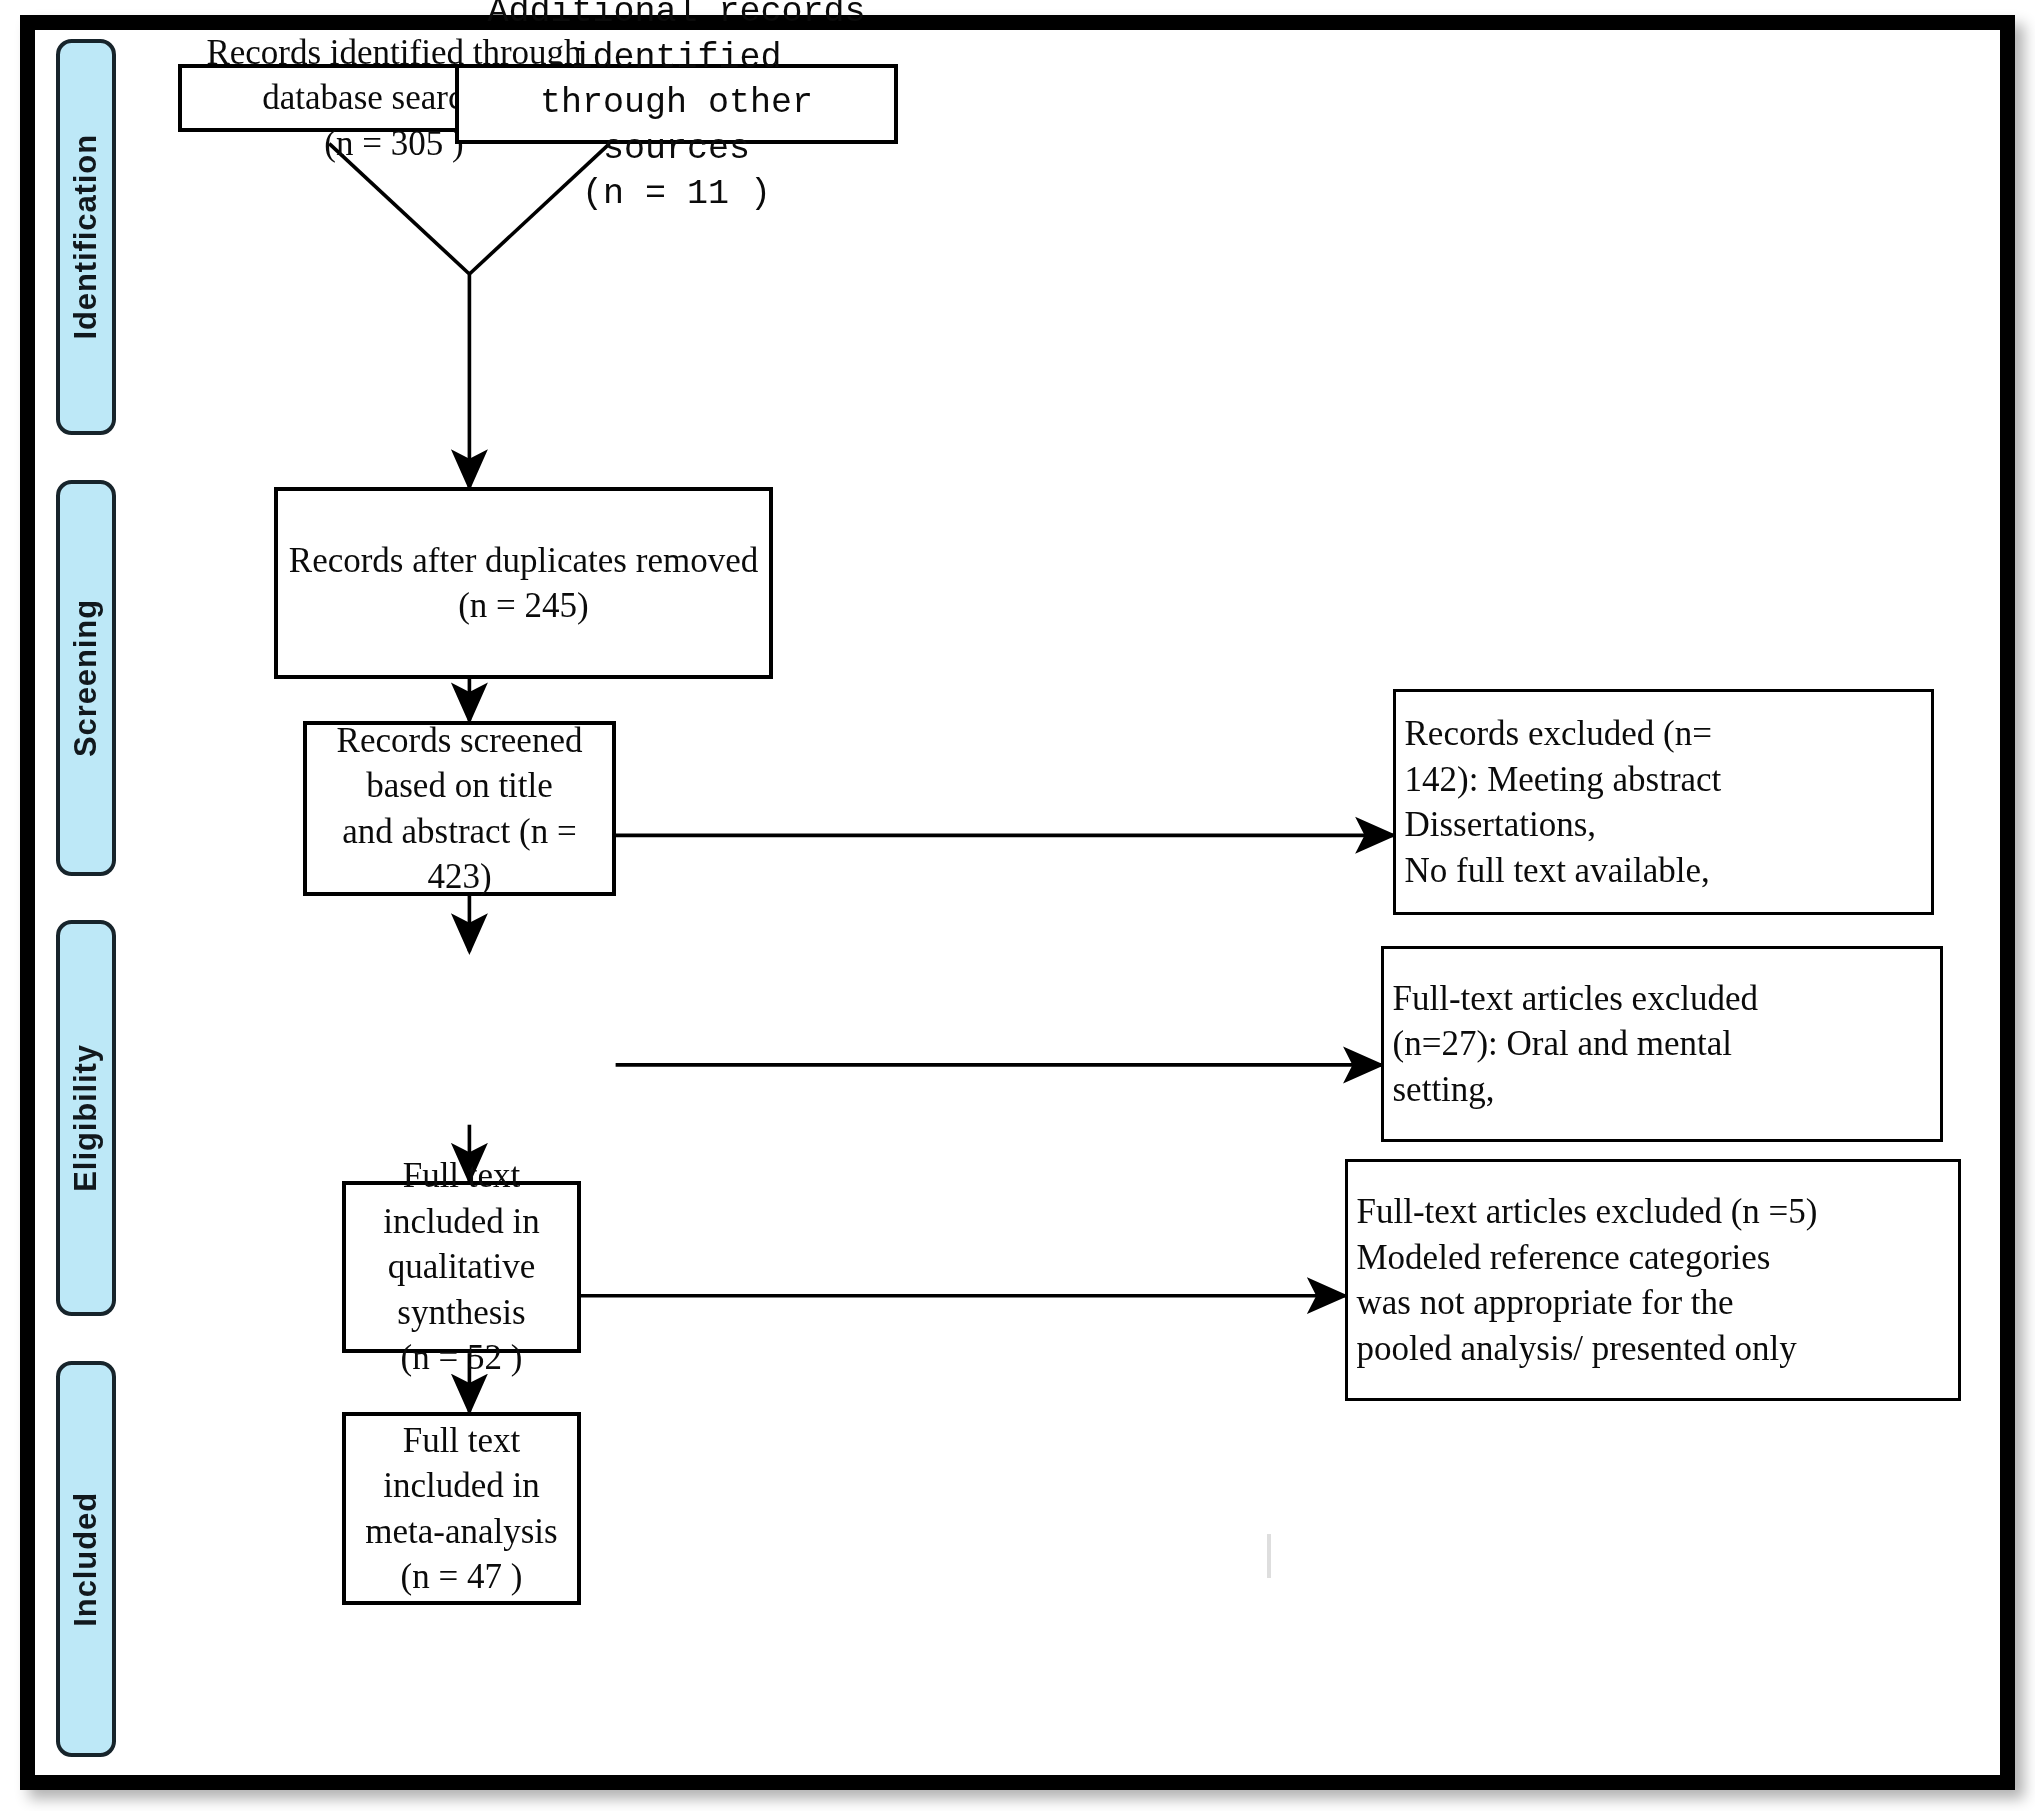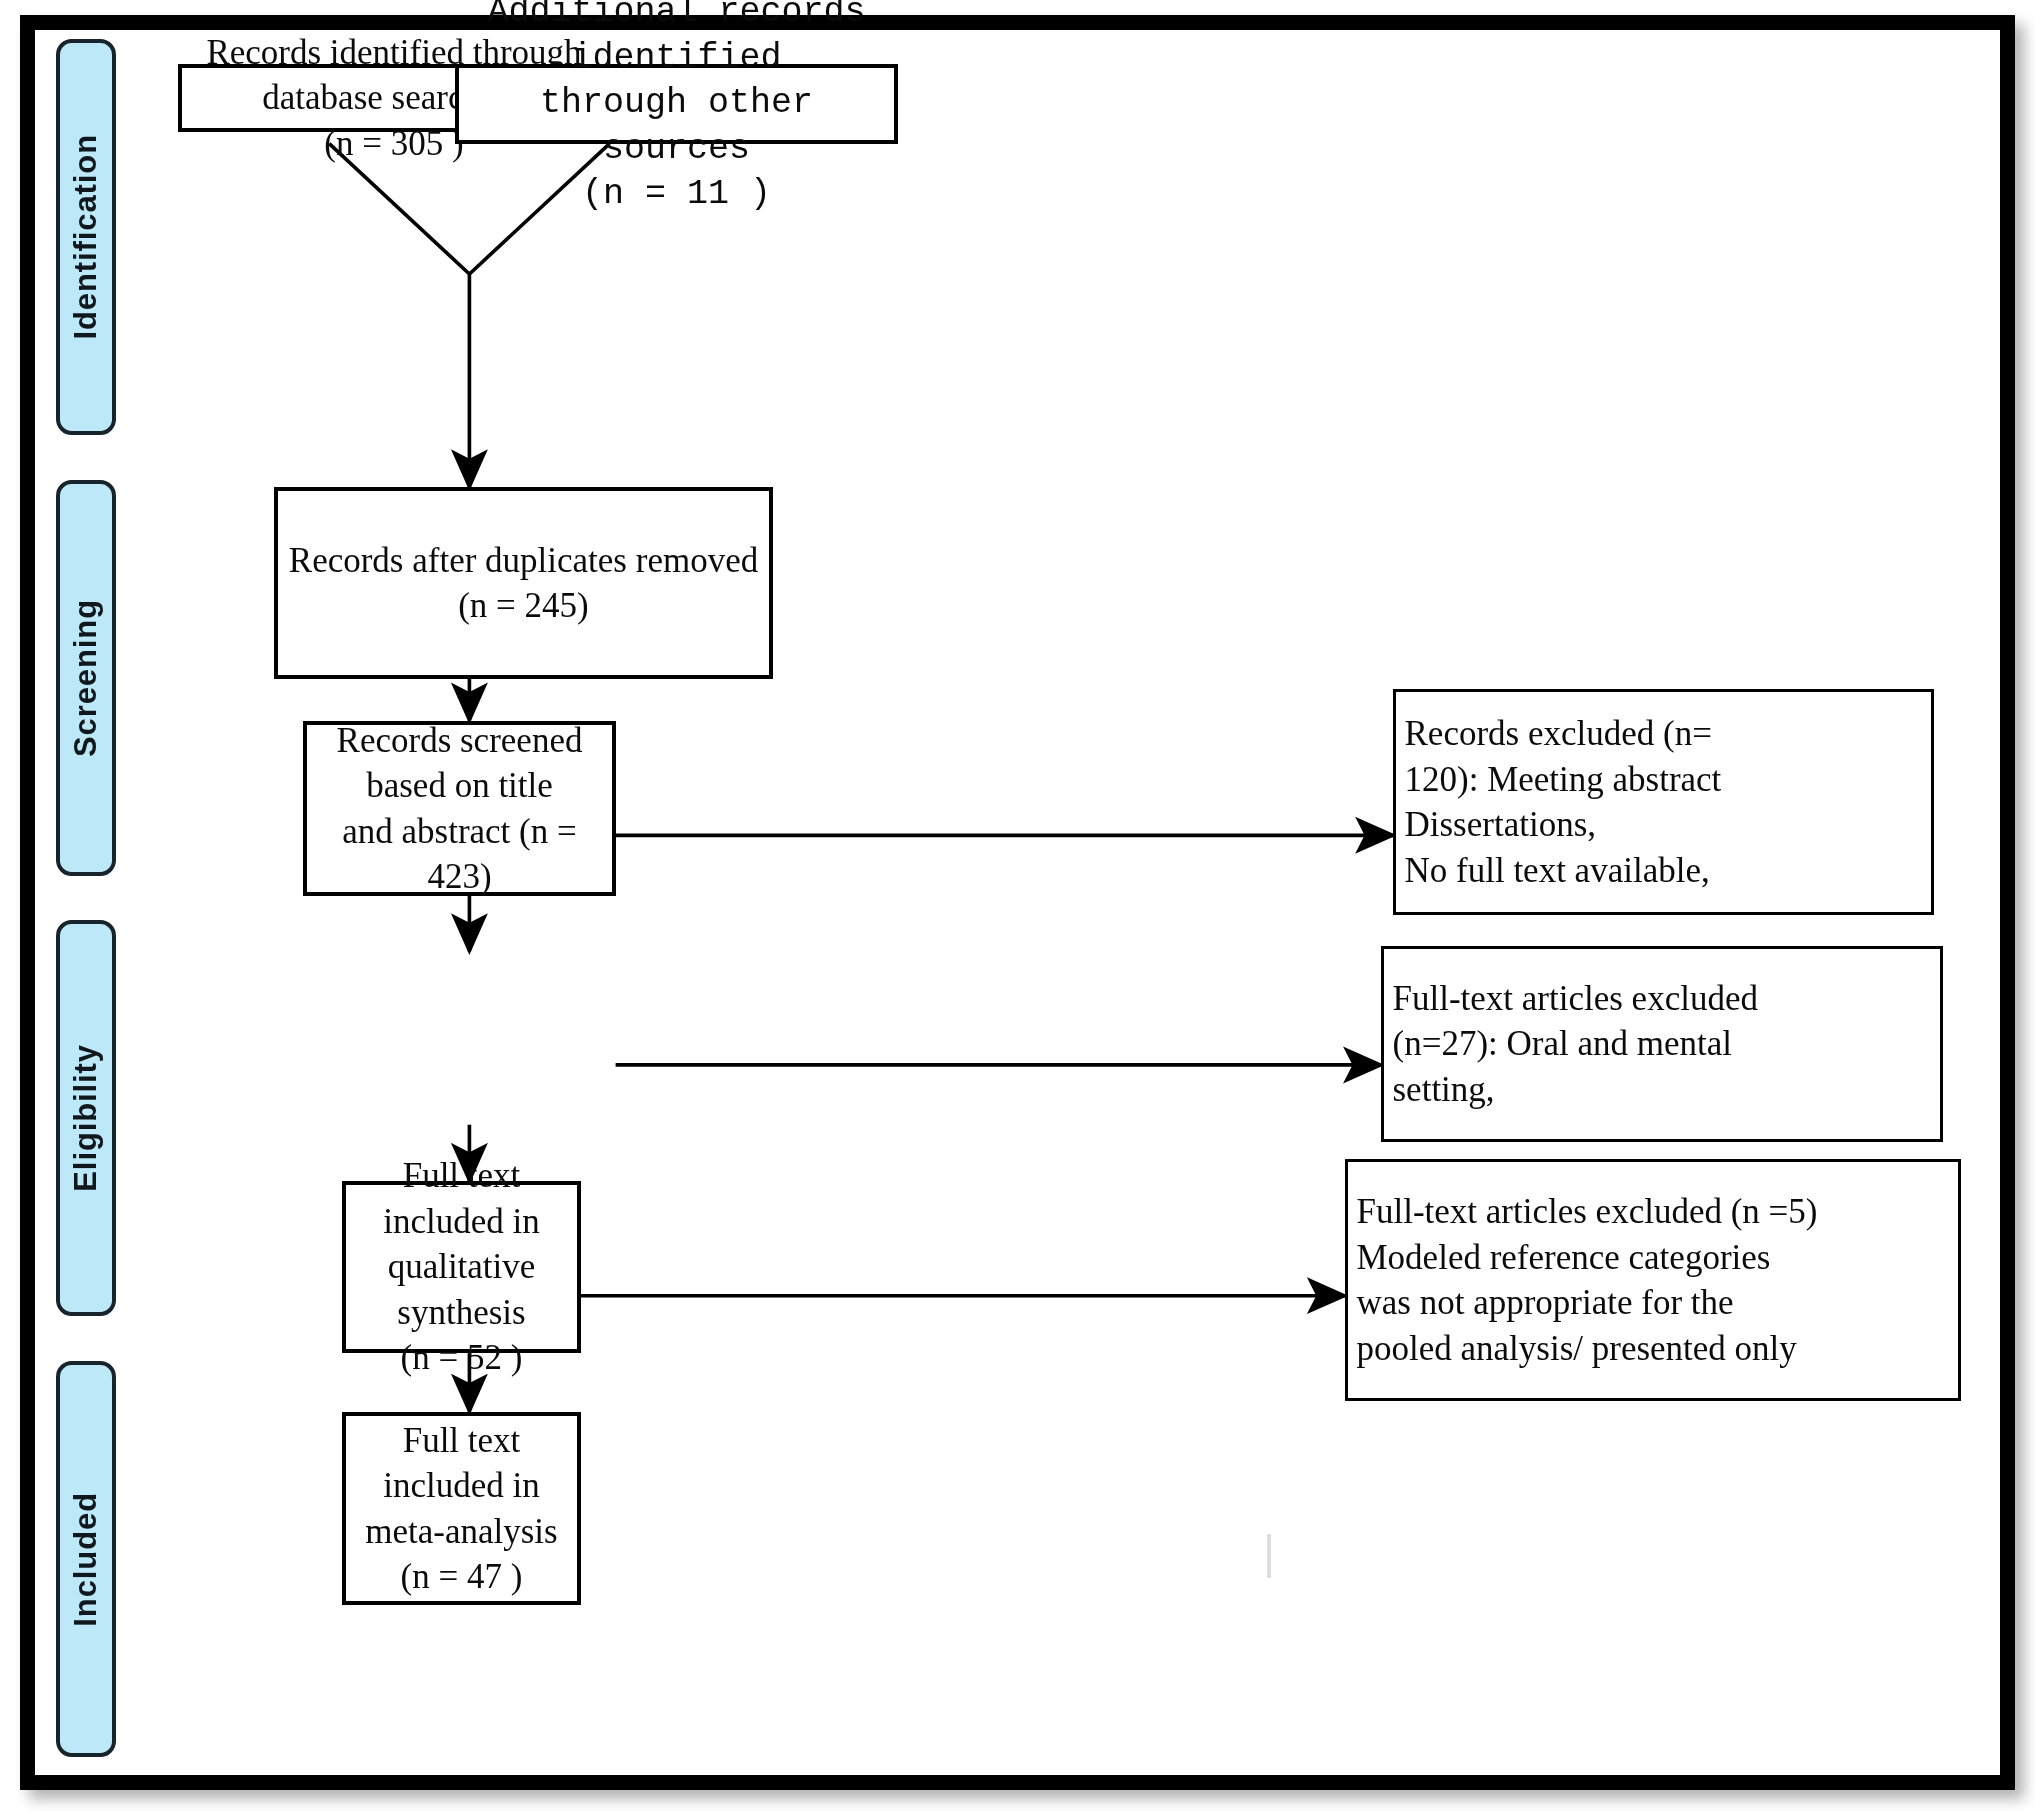--- a/index.html
+++ b/index.html
@@ -159,21 +159,21 @@
 (n = 245)</span>
     </div>
 
     <div class="box" style="left:268px; top:691px; width:313px; height:175px;">
       <span class="box-text">Records screened based on title
 and abstract (n = 423)</span>
     </div>
 
     <div class="box leftal thin" style="left:1358px; top:659px; width:541px; height:226px;">
       <span class="box-text">Records   excluded   (n=
-120):  Meeting abstract
+142):  Meeting abstract
 Dissertations,
 No full text available,</span>
     </div>
 
 
     <div class="box leftal thin" style="left:1346px; top:916px; width:562px; height:196px;">
       <span class="box-text">Full-text  articles  excluded
 (n=27):  Oral  and  mental
 setting,</span>
     </div>

